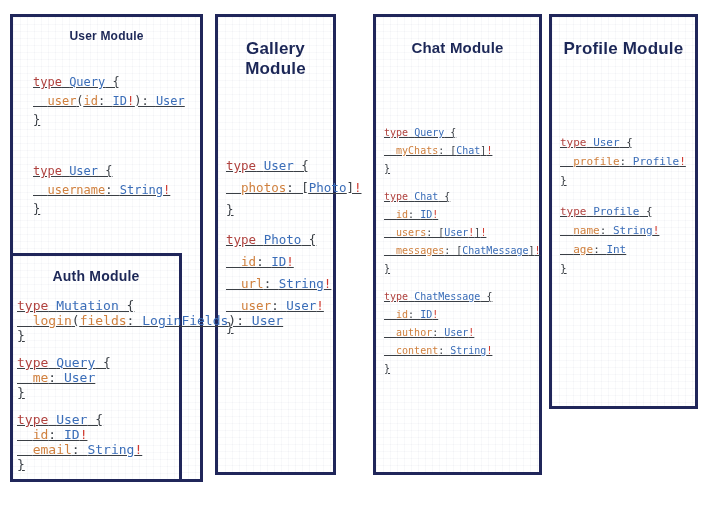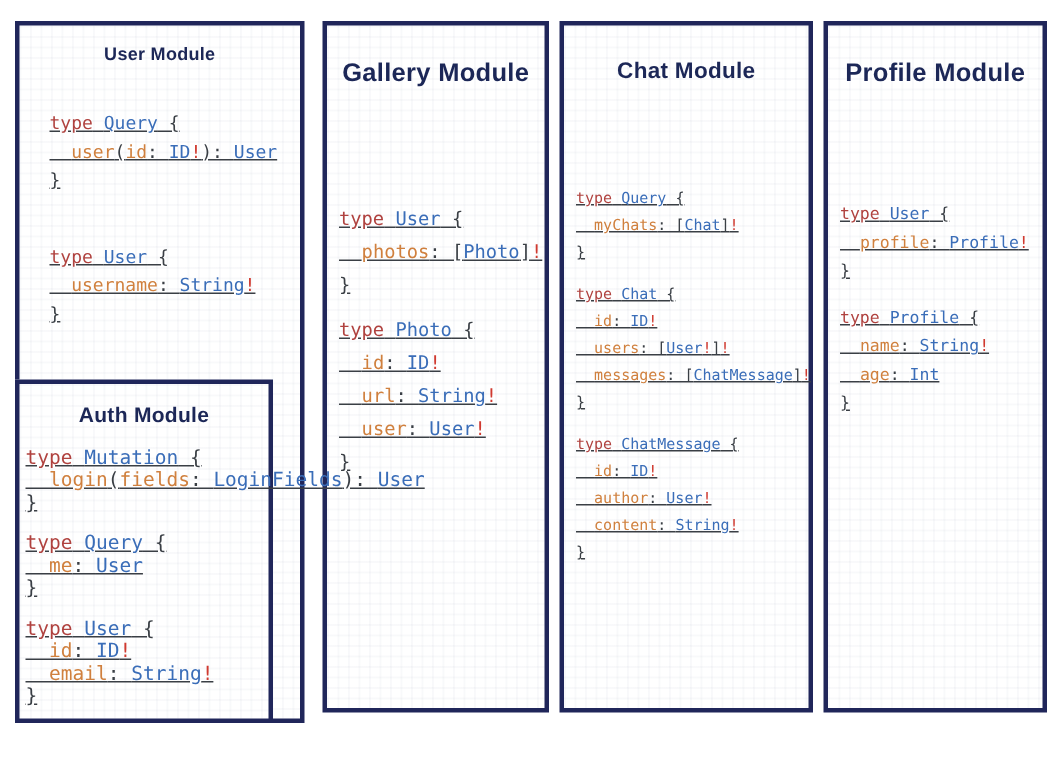--- a/index.html
+++ b/index.html
@@ -36,33 +36,33 @@
   .card-user .code{margin:30px 0 0 20px;font-size:12px;line-height:19px;}
   .card-user .code-block{margin-bottom:32px;}
 
   
   .card-auth{left:10px;top:253px;width:172px;height:229px;z-index:2;}
   .card-auth h2{padding-top:12px;font-size:14px;}
   .card-auth .code{margin:14px 0 0 4px;font-size:13px;line-height:15px;}
   .card-auth .code-block{margin-bottom:12px;}
 
   
-  .card-gallery{left:215px;top:14px;width:151px;height:461px;}
+  .card-gallery{left:215px;top:14px;width:121px;height:461px;}
   .card-gallery h2{padding-top:22px;font-size:17px;}
   .card-gallery .code{margin:76px 0 0 8px;font-size:12.5px;line-height:22px;}
   .card-gallery .code-block{margin-bottom:8px;}
 
   
   .card-chat{left:373px;top:14px;width:169px;height:461px;}
   .card-chat h2{padding-top:22px;font-size:15px;}
   .card-chat .code{margin:68px 0 0 8px;font-size:10px;line-height:18px;}
   .card-chat .code-block{margin-bottom:10px;}
 
   
-  .card-profile{left:549px;top:14px;width:149px;height:461px;}
+  .card-profile{left:549px;top:14px;width:149px;height:395px;}
   .card-profile h2{padding-top:22px;font-size:17px;}
   .card-profile .code{margin:74px 0 0 8px;font-size:11px;line-height:19px;}
   .card-profile .code-block{margin-bottom:12px;}
 </style>
 </head>
 <body>
 
 <div class="stage">
 
   <div class="card card-user">

